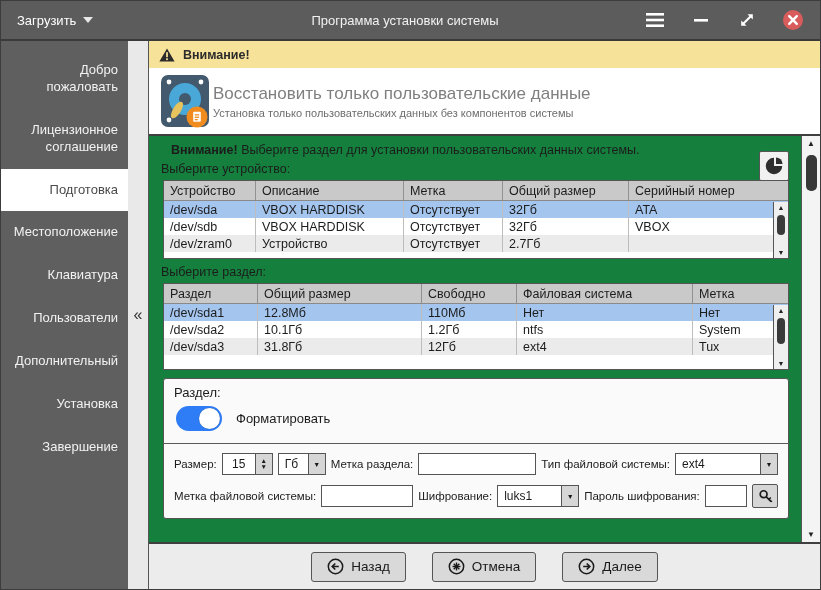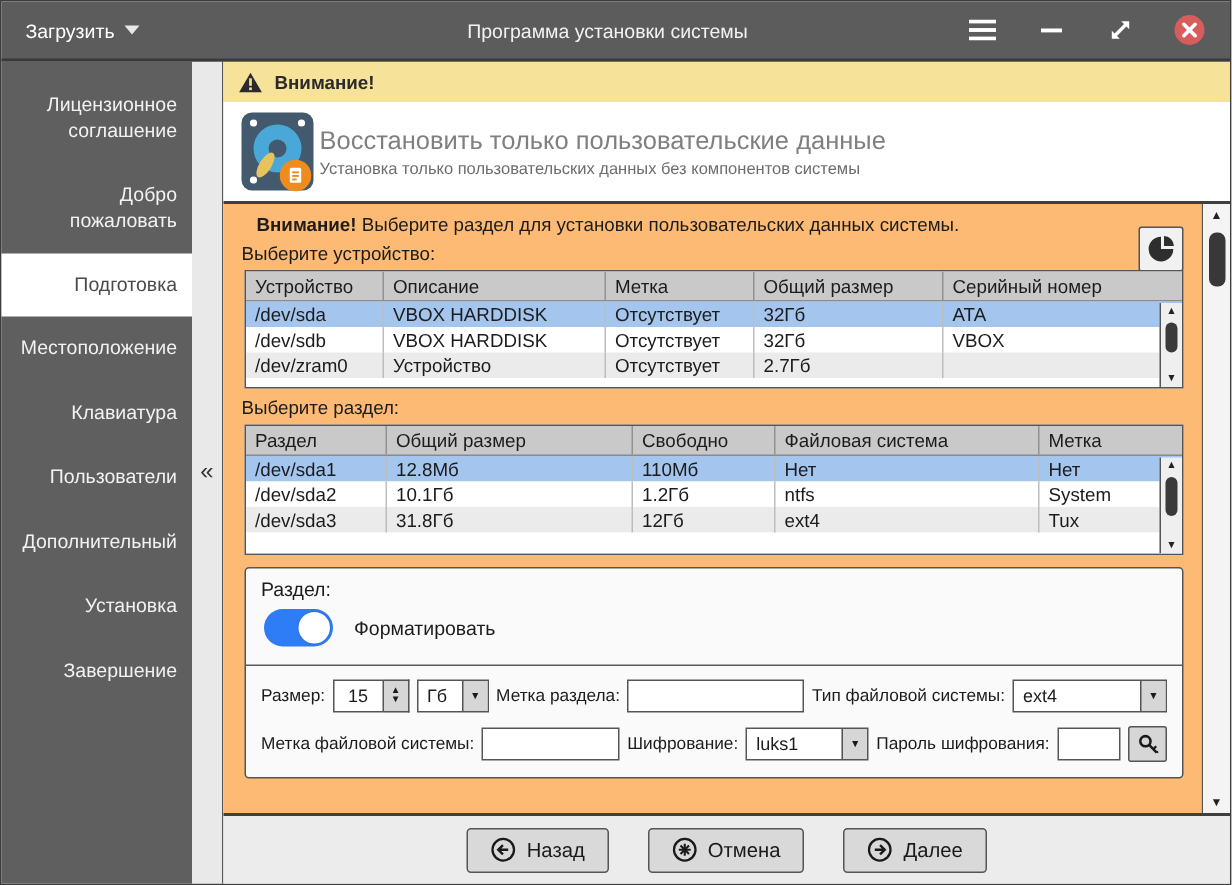--- a/index.html
+++ b/index.html
@@ -29,21 +29,21 @@
   .banner { flex:0 0 27px; background:#f7e29a; display:flex; align-items:center; gap:8px;
             padding:0 10px; font-size:12.5px; font-weight:bold; color:#2b2b2b; }
   .page-header { flex:0 0 68px; background:#fff; border-bottom:2px solid #3f3f3f;
                  display:flex; align-items:center; padding:0 8px; }
   .hd-text { display:flex; flex-direction:column; gap:3px; }
   .hd-title { font-size:17px; color:#7f7f7f; }
   .hd-sub { font-size:11px; color:#6d6d6d; }
 
   
   .scroll-wrap { flex:1; display:flex; min-height:0; }
-  .scroll-content { flex:1; background:#fdba74; padding:5px 10px 0 12px; min-width:0; position:relative; }
+  .scroll-content { flex:1; background:#15803d; padding:5px 10px 0 12px; min-width:0; position:relative; }
   .vscroll { flex:0 0 19px; border-left:1px solid #555; background:#f4f4f4;
              display:flex; flex-direction:column; align-items:center; }
   .vs-arrow { font-size:8px; color:#222; padding:3px 0; }
   .vs-thumb { width:11px; height:36px; background:#383838; border-radius:5px; margin-top:4px; }
   .vs-spacer { flex:1; }
 
   .notice { font-size:12.5px; margin:2px 0 5px 10px; }
   .notice b { font-weight:bold; }
   .sec-label { font-size:12.5px; margin:0 0 4px 0; }
   .sec-head { position:relative; padding-right:40px; }
@@ -146,22 +146,22 @@
             <circle cx="11" cy="11" r="10" fill="#d85c5c"></circle>
             <path d="M7.2 7.2 L14.8 14.8 M14.8 7.2 L7.2 14.8" stroke="#fff" stroke-width="2.4" stroke-linecap="round"></path>
           </svg>
       </div>
     </div>
   </div>
 
   <div class="main">
 
     <div class="sidebar">
+      <div class="sb-item">Добро пожаловать</div>
       <div class="sb-item">Лицензионное соглашение</div>
-      <div class="sb-item">Добро пожаловать</div>
       <div class="sb-item active">Подготовка</div>
       <div class="sb-item">Местоположение</div>
       <div class="sb-item">Клавиатура</div>
       <div class="sb-item">Пользователи</div>
       <div class="sb-item">Дополнительный</div>
       <div class="sb-item">Установка</div>
       <div class="sb-item">Завершение</div>
     </div>
 
     <div class="gutter">

